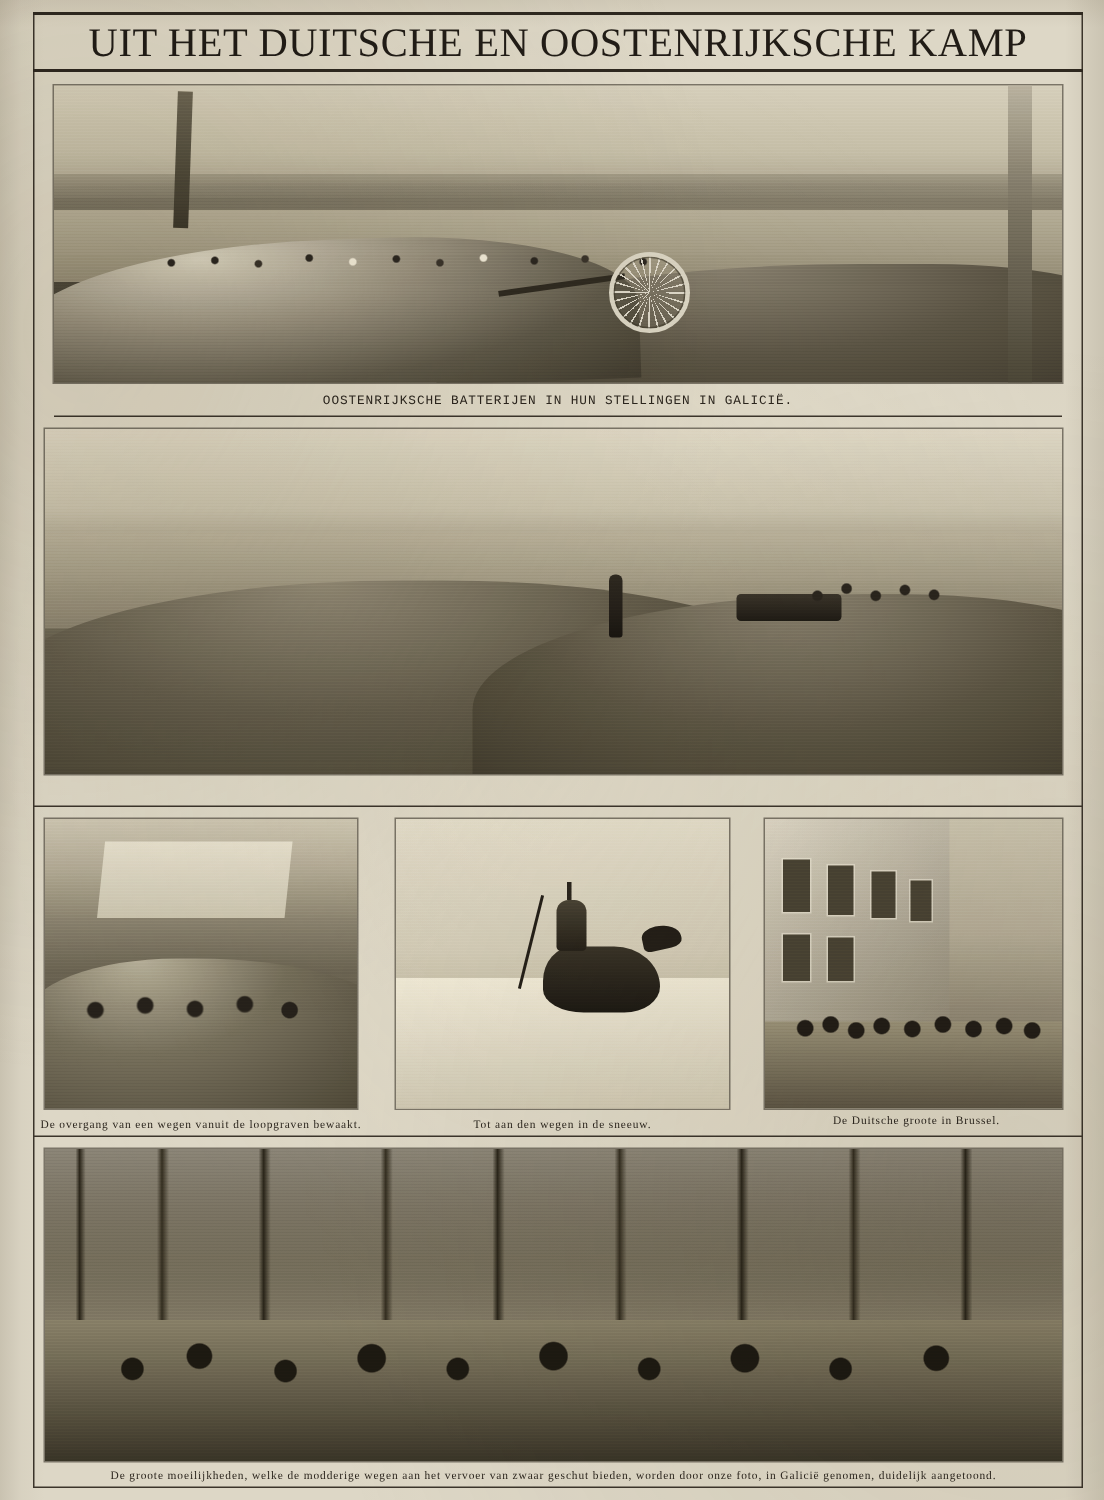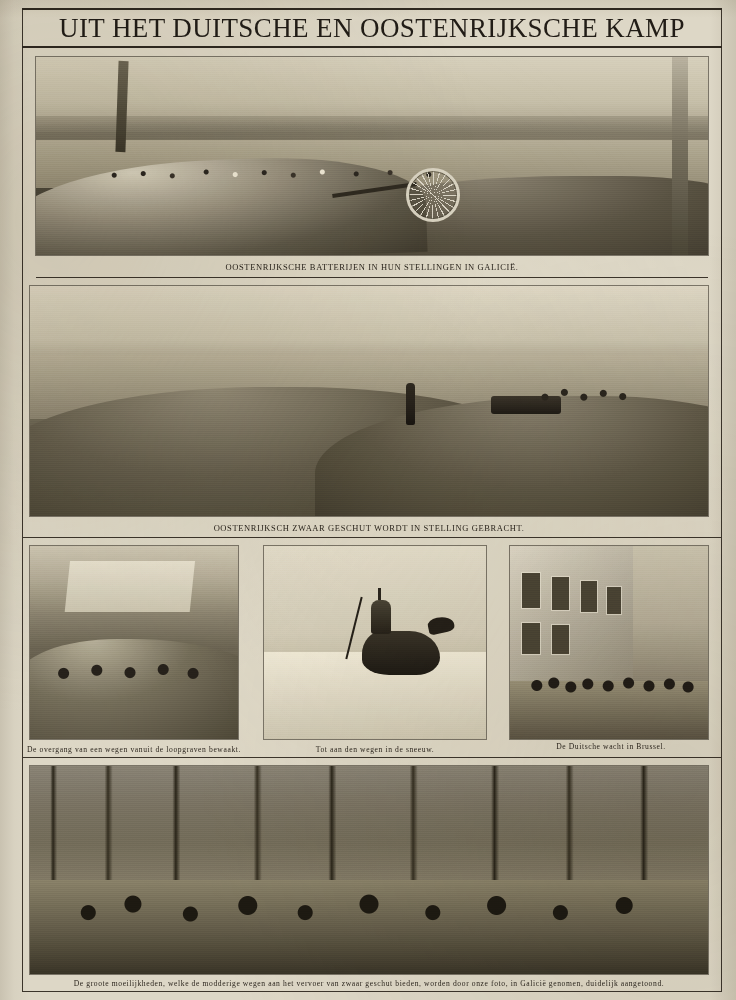--- a/index.html
+++ b/index.html
@@ -169,21 +169,21 @@
       radial-gradient(circle at 24% 50%, #2c2720 0 2px, rgba(0,0,0,0) 3px),
       radial-gradient(circle at 30% 58%, #efe9d8 0 2px, rgba(0,0,0,0) 3px),
       radial-gradient(circle at 36% 52%, #2c2720 0 2px, rgba(0,0,0,0) 3px),
       radial-gradient(circle at 42% 60%, #3a332a 0 2px, rgba(0,0,0,0) 3px),
       radial-gradient(circle at 48% 50%, #efe9d8 0 2px, rgba(0,0,0,0) 3px),
       radial-gradient(circle at 55% 56%, #2c2720 0 2px, rgba(0,0,0,0) 3px),
       radial-gradient(circle at 62% 52%, #3a332a 0 2px, rgba(0,0,0,0) 3px),
       radial-gradient(circle at 70% 58%, #2c2720 0 2px, rgba(0,0,0,0) 3px);
   }
 
-  #caption-batteries { left: 36px; top: 262px; width: 672px; font-size: 8.5px; }
+  #caption-batteries { left: 36px; top: 262px; width: 672px; font-size: 8.5px; font-family: Liberation Mono, monospace; }
   #sep-1 { left: 36px; top: 277px; width: 672px; }
 
   
   #photo-heavygun {
     left: 30px; top: 286px; width: 678px; height: 230px;
     background:
       linear-gradient(180deg,#d5cebb 0%, #c3bba6 20%, #9e9680 34%, #7b7460 50%, #5b5544 72%, #47412f 100%);
   }
   #photo-heavygun .sky2 {
     position:absolute; left:0; top:0; width:100%; height:33%;
@@ -395,21 +395,20 @@
   <div class="photo" id="photo-heavygun">
     <div class="sky2"></div>
     <div class="plain"></div>
     <div class="bank"></div>
     <div class="bank2"></div>
     <div class="soldier"></div>
     <div class="gun2"></div>
     <div class="grp"></div>
     <div class="grain"></div>
   </div>
-  <div class="caption" id="caption-heavygun">OOSTENRIJKSCH ZWAAR GESCHUT WORDT IN STELLING GEBRACHT.</div>
   <div class="sep" id="sep-2"></div>
 
   <div class="photo" id="photo-trench">
     <div class="river"></div>
     <div class="bankline"></div>
     <div class="trenchwall"></div>
     <div class="heads"></div>
     <div class="grain"></div>
   </div>
 
@@ -431,21 +430,21 @@
     <div class="win" style="left:49%; top:21%; width:7%; height:14%;"></div>
     <div class="win" style="left:6%;  top:40%; width:9%; height:16%;"></div>
     <div class="win" style="left:21%; top:41%; width:9%; height:15%;"></div>
     <div class="street"></div>
     <div class="troops"></div>
     <div class="grain"></div>
   </div>
 
   <div class="caption" id="caption-trench">De overgang van een wegen vanuit de loopgraven bewaakt.</div>
   <div class="caption" id="caption-horseman">Tot aan den wegen in de sneeuw.</div>
-  <div class="caption" id="caption-brussels">De Duitsche wacht in Brussel.</div>
+  <div class="caption" id="caption-brussels">De Duitsche groote in Brussel.</div>
   <div class="sep" id="sep-3"></div>
 
   <div class="photo" id="photo-mud">
     <div class="trees"></div>
     <div class="road"></div>
     <div class="convoy"></div>
     <div class="grain"></div>
   </div>
   <div class="caption" id="caption-mud">De groote moeilijkheden, welke de modderige wegen aan het vervoer van zwaar geschut bieden, worden door onze foto, in Galicië genomen, duidelijk aangetoond.</div>
 

